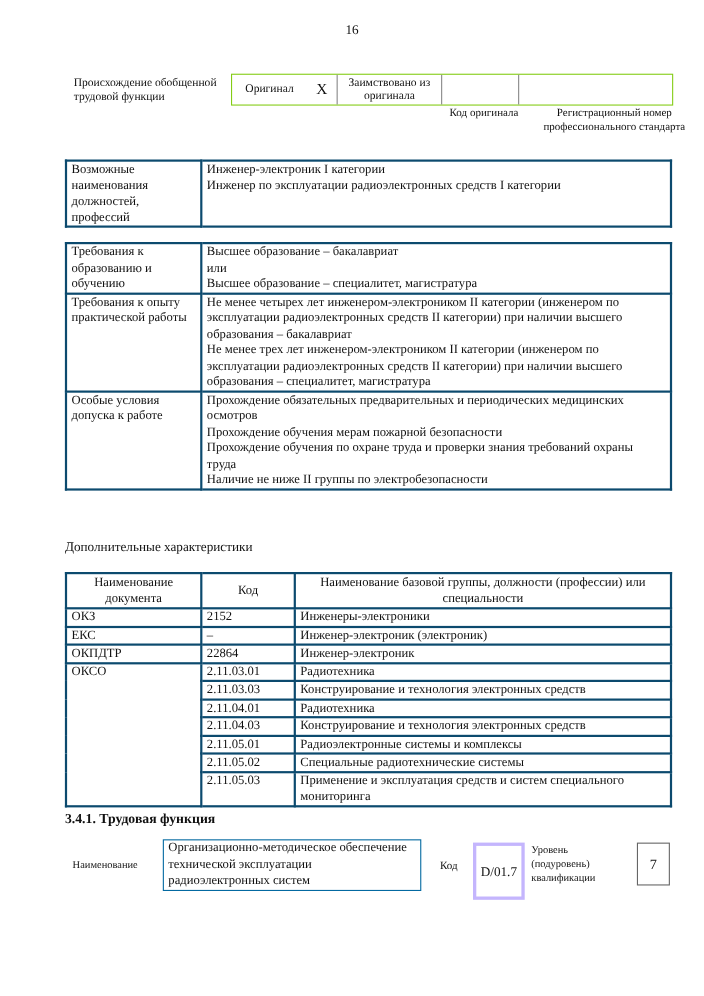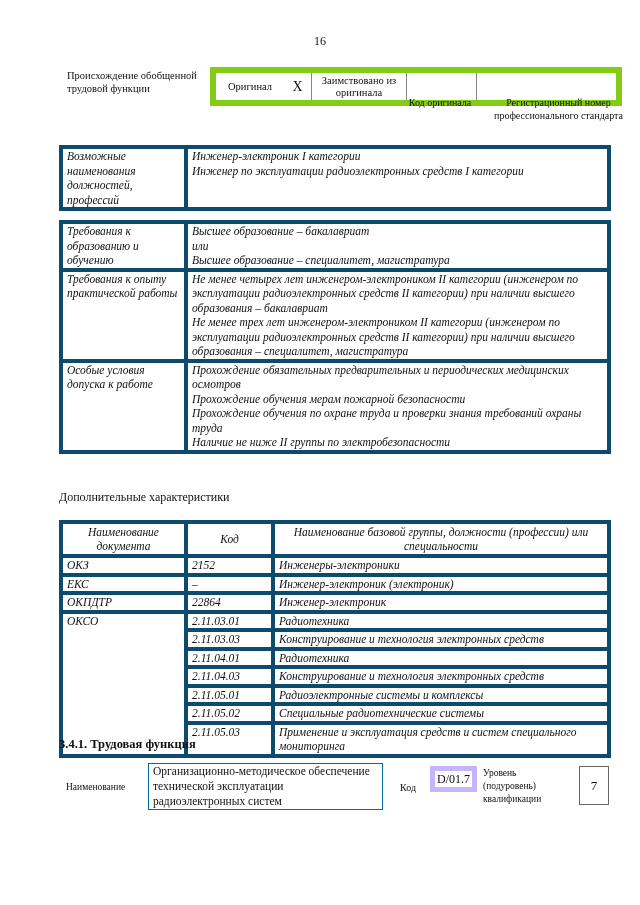--- a/index.html
+++ b/index.html
@@ -1,57 +1,57 @@
 <!DOCTYPE html>
 <html><head>
 <meta charset="utf-8">
 <style>
   html, body { margin: 0; padding: 0; background: #ffffff; }
   body {
     width: 640px; height: 905px; position: relative; overflow: hidden;
     font-family: "Liberation Serif", "DejaVu Serif", serif; color: #111;
   }
   .abs { position: absolute; }
-  .page-number { left: 0; width: 640px; top: 34px; text-align: center; font-size: 12px; }
+  .page-number { left: 0; width: 640px; top: 20px; text-align: center; font-size: 12px; }
 
   
   .origin-label { left: 67px; top: 69px; width: 140px; font-size: 10.5px; line-height: 13px; }
-  .origin-box { left: 210px; top: 67px; width: 400px; height: 27px; border: 6px solid #84cc16; display: flex; }
+  .origin-box { left: 210px; top: 67px; width: 400px; height: 27px; border: 1px solid #84cc16; display: flex; }
   .origin-box > div { border-right: 1px solid #888; display: flex; align-items: center; justify-content: center; font-size: 10.5px; text-align: center; line-height: 12px; box-sizing: border-box; }
   .origin-box > div:last-child { border-right: none; }
   .ob-original { width: 68px; border-right: none !important; }
   .ob-x { width: 28px; font-size: 14px !important; }
   .ob-borrowed { width: 95px; }
   .ob-code { width: 70px; }
   .ob-reg { flex: 1; }
   .origin-caption-code { left: 405px; top: 96px; width: 70px; text-align: center; font-size: 10px; line-height: 13px; }
   .origin-caption-reg { left: 478px; top: 96px; width: 135px; text-align: center; font-size: 10px; line-height: 13px; margin-left: 13px; }
 
   table { border-collapse: collapse; position: absolute; font-size: 11.5px; line-height: 14.5px; }
-  td, th { border: 4px solid #0c4a6e; vertical-align: top; padding: 0 4px; font-weight: normal; font-style: italic; }
+  td, th { border: 2px solid #0c4a6e; vertical-align: top; padding: 0 4px; font-weight: normal; }
 
   .t-positions { left: 59px; top: 145px; width: 552px; }
   .t-positions td:first-child { width: 113px; }
   .t-req { left: 59px; top: 220px; width: 552px; border-radius: 22px; }
   .t-req td:first-child { width: 113px; }
 
   .extra-title { left: 59px; top: 490px; font-size: 12px; }
 
   .t-extra { left: 59px; top: 520px; width: 552px; }
   .t-extra th { text-align: center; vertical-align: middle; line-height: 14px; padding: 1px 4px; }
   .t-extra td { padding: 0 4px; }
   .t-extra .c1 { width: 113px; }
   .t-extra .c2 { width: 75px; }
 
   .section-title { left: 59px; top: 737px; font-size: 12.5px; font-weight: bold; }
 
   .tf-label { left: 66px; top: 782px; font-size: 9.5px; }
   .tf-name { left: 148px; top: 763px; width: 235px; height: 47px; border: 1px solid #0369a1; font-size: 11.5px; line-height: 15px; padding: 0 4px; box-sizing: border-box; }
   .tf-code-label { left: 400px; top: 782px; font-size: 10px; }
-  .tf-code { left: 430px; top: 766px; width: 47px; height: 26px; border: 5px solid #c4b5fd; display: flex; align-items: center; justify-content: center; font-size: 12px; box-sizing: border-box; }
+  .tf-code { left: 430px; top: 766px; width: 47px; height: 52px; border: 3px solid #c4b5fd; display: flex; align-items: center; justify-content: center; font-size: 12px; box-sizing: border-box; }
   .tf-level-label { left: 483px; top: 767px; width: 80px; font-size: 9.5px; line-height: 13px; }
   .tf-level { left: 579px; top: 766px; width: 30px; height: 39px; border: 1px solid #666; display: flex; align-items: center; justify-content: center; font-size: 13px; box-sizing: border-box; }
   .line { display: block; }
 </style>
 </head>
 <body>
 
 <div class="abs page-number">16</div>
 
 <div class="abs origin-label">Происхождение обобщенной трудовой функции</div>

